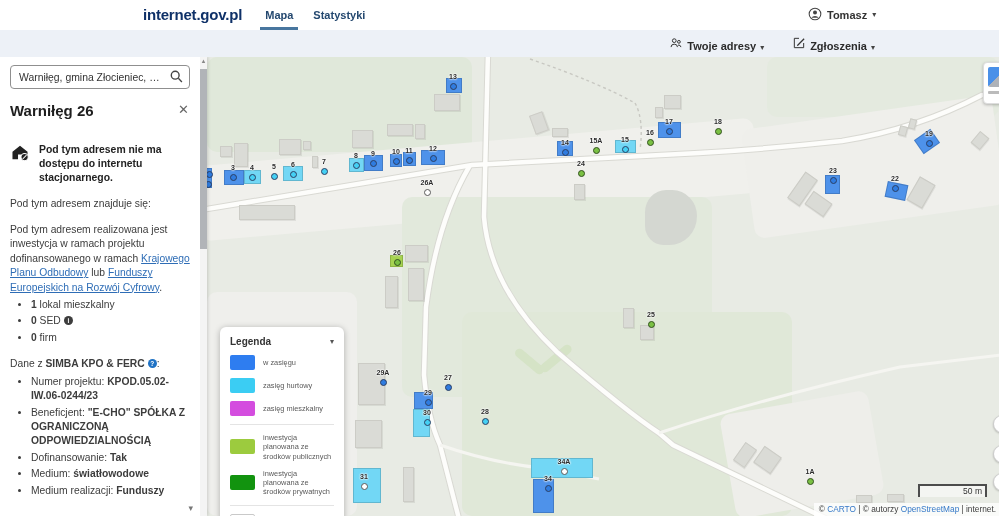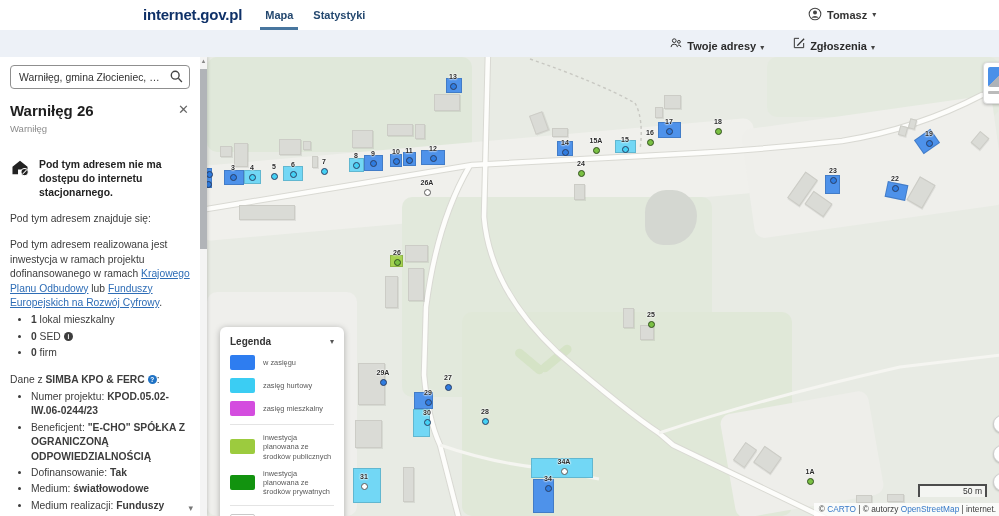--- a/index.html
+++ b/index.html
@@ -130,21 +130,20 @@
         <span class="search-ic"><svg width="13" height="13" viewBox="0 0 14 14" fill="none" stroke="#444" stroke-width="1.5">
               <circle cx="5.6" cy="5.6" r="4.2"></circle>
               <path d="M9 9 L12.8 12.8"></path>
             </svg></span>
       </div>
 
       <div class="title-row">
         <div class="sb-title">Warniłęg 26</div>
         <div class="sb-close">✕</div>
       </div>
-      <div class="sb-sub">Warniłęg</div>
 
       <div class="alert-row">
         <span><svg width="20" height="19" viewBox="0 0 24 24">
               <path d="M2.5 11 L12 3.5 L21.5 11 V20.5 H14.5 V14.5 H9.5 V20.5 H2.5 Z" fill="#222"></path>
               <circle cx="17.8" cy="17.8" r="4.6" fill="#222" stroke="#fff" stroke-width="1.3"></circle>
               <path d="M15.4 20.2 L20.2 15.4" stroke="#fff" stroke-width="1.3"></path>
             </svg></span>
         <div class="alert-tx">Pod tym adresem nie ma dostępu do internetu stacjonarnego.</div>
       </div>
 

